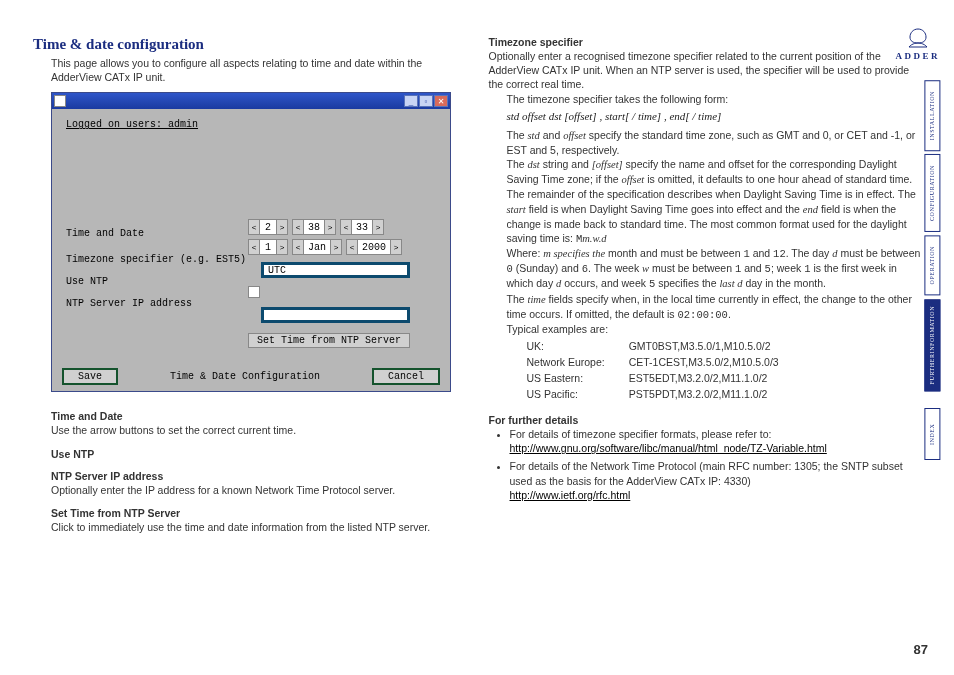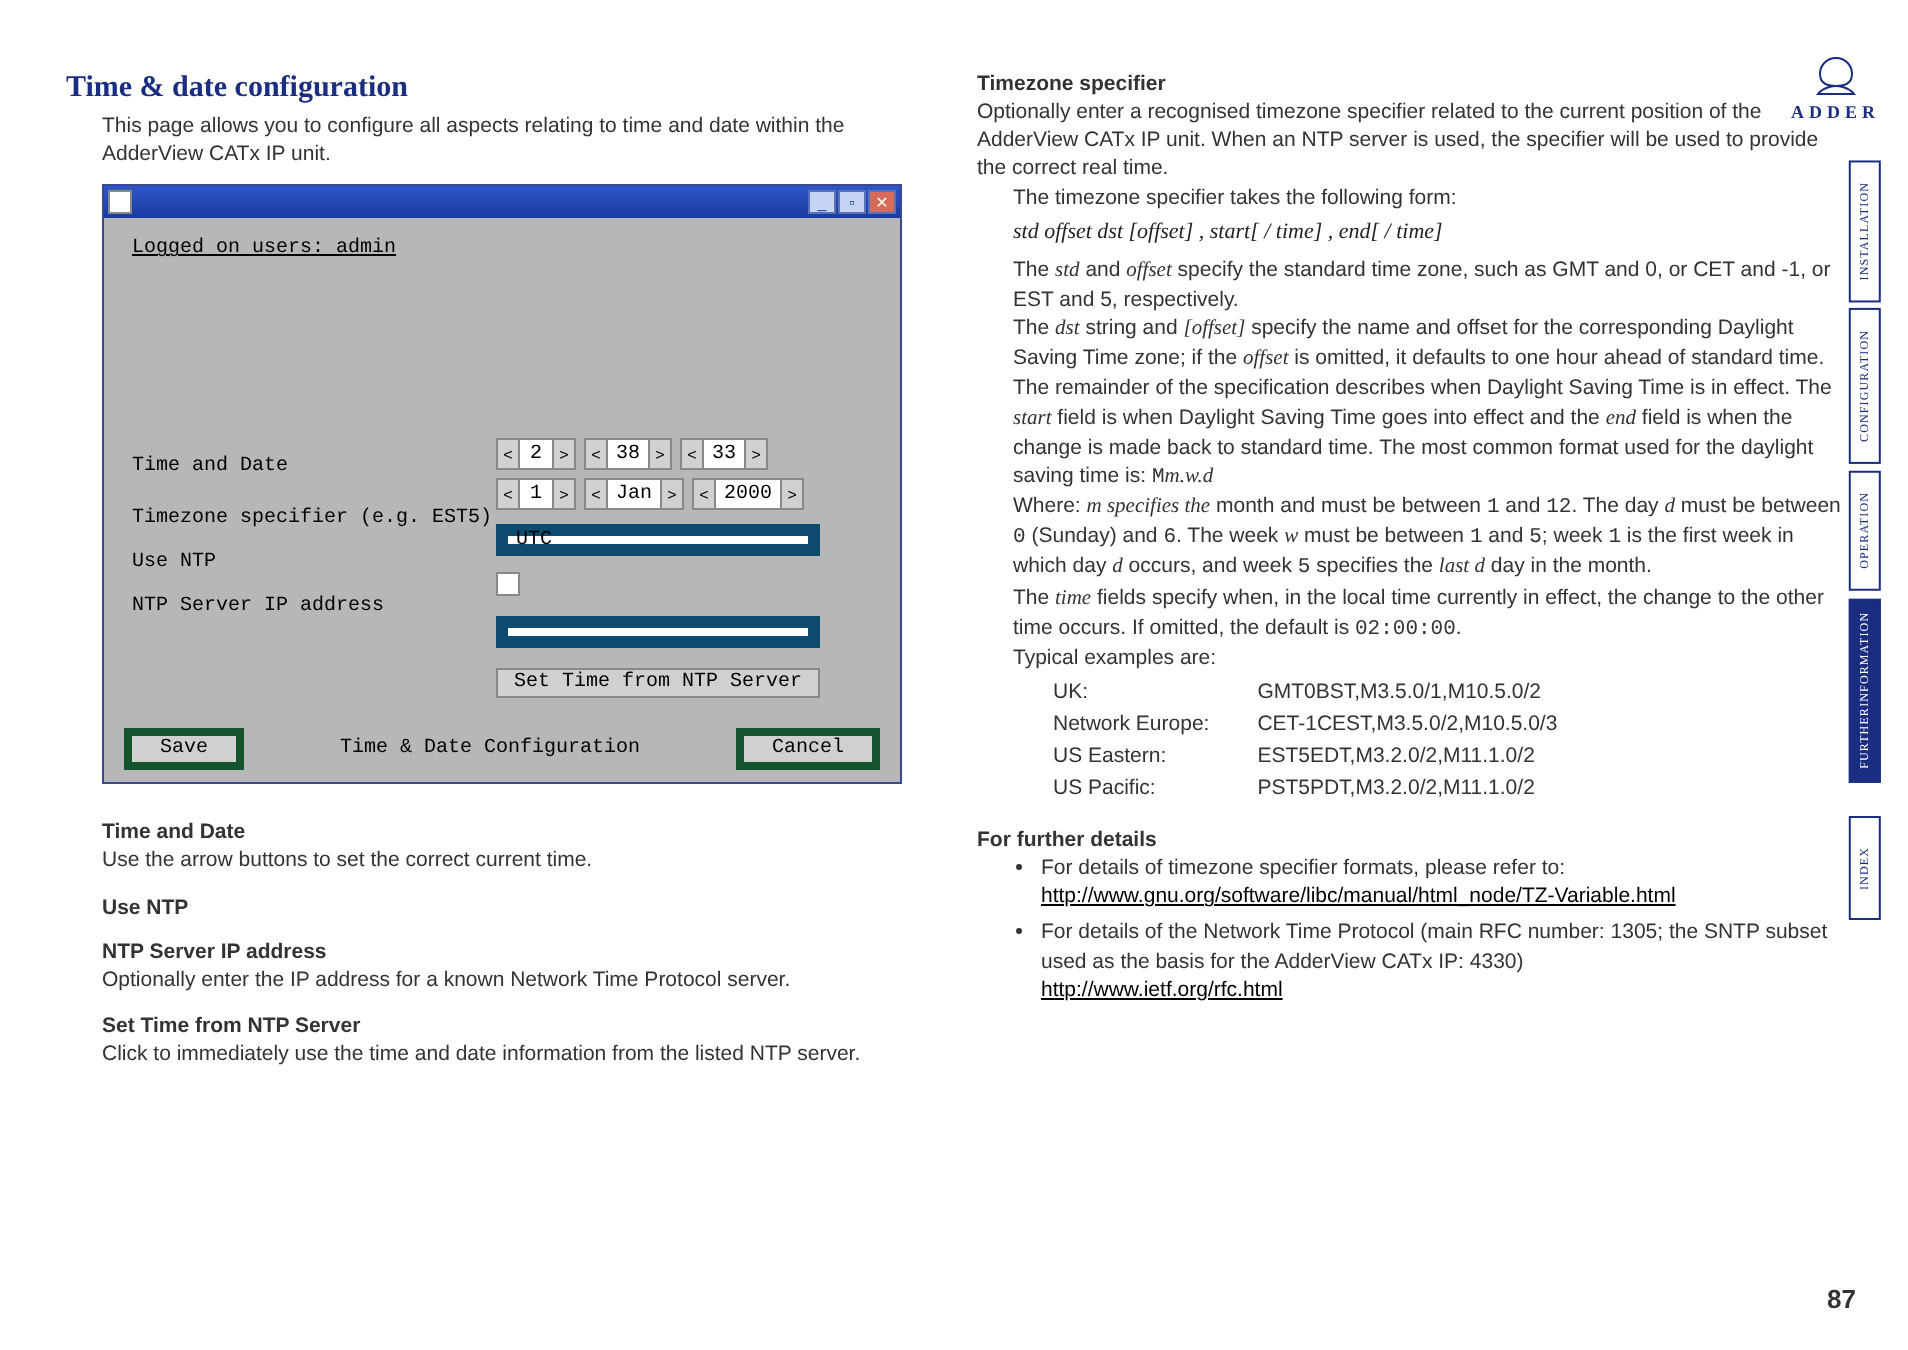--- a/index.html
+++ b/index.html
@@ -49,37 +49,37 @@
   .tb-btns span { width:14px;height:12px;background:#c8d4f4;border:1px solid #5a73b8;display:flex;align-items:center;justify-content:center;font-size:8px;color:#1a3aa0;font-family:Arial; }
   .tb-btns span:last-child { background:#d86a5a;color:#fff; }
   .logged { position:absolute; top:26px; left:14px; font-size:10px; }
   .logged u { text-decoration: underline; margin-top: 30px; }
   .labels { position:absolute; top:130px; left:14px; line-height: 22px; }
   .controls { position:absolute; top:126px; left:196px; }
   .stepper-row { display:flex; gap:4px; margin-bottom:4px; }
   .stepper { display:flex; }
   .st-btn { width:12px;height:16px;border:1px solid #888;background:#d0d0d0;display:flex;align-items:center;justify-content:center;font-size:8px;font-family:Arial; }
   .st-val { height:16px;border-top:1px solid #888;border-bottom:1px solid #888;background:#fff;display:flex;align-items:center;justify-content:center;padding:0 4px;min-width:16px; }
-  .txtfield { height:16px;border:6px solid #0c4a6e;background:#fff;padding:0 4px;display:flex;align-items:center;min-width:60px; }
+  .txtfield { height:16px;border:3px solid #0c4a6e;background:#fff;padding:0 4px;display:flex;align-items:center;min-width:60px;margin-left:13px; }
   .chk { width:12px;height:12px;border:1px solid #888;background:#fff;display:inline-block;margin-top:2px; }
   .ntp-btn { margin-top:10px; padding:1px 8px;border:1px solid #888;background:#d0d0d0;font-family:"Courier New",monospace;font-size:10px;text-align:center;display:inline-block; cursor:default; }
   .footer-bar { position:absolute; bottom:6px; left:10px; right:10px; display:flex; justify-content:space-between; align-items:center; }
-  .f-btn { padding:1px 14px;border:4px solid #14532d;background:#d0d0d0;font-family:"Courier New",monospace;font-size:10px; }
+  .f-btn { padding:1px 14px;border:2px solid #14532d;background:#d0d0d0;font-family:"Courier New",monospace;font-size:10px; }
   .f-title { font-family:"Courier New",monospace;font-size:10px; }
 
   h3 { font-size:10.5px; font-weight:bold; margin:10px 0 1px 18px; }
   .col-left p.body, .col-right p.body { margin:0 0 0 18px; line-height:1.35; }
   .col-right h3:first-child { margin-top:0; }
   .col-right .body0 { margin:0; line-height:1.35; }
   em, .ital { font-style: italic; font-family: Georgia, "Times New Roman", serif; }
   .mono { font-family:"Courier New",monospace; }
   .syntax { font-style: italic; font-family: Georgia,"Times New Roman",serif; margin:4px 0 6px 18px; font-size:11px; color:#222; }
   .examples { margin:2px 0 8px 36px; }
   .examples tr td { padding:0 22px 2px 0; font-size:10.5px; }
-  ul.bullets { margin:0 0 0 32px; list-style-type: disc; }
+  ul.bullets { margin:0 0 0 21px; list-style-type: disc; }
   ul.bullets li { margin-bottom:4px; line-height:1.35; }
   a { color:#000; text-decoration: underline; }
 
   .side-tabs { position:absolute; top:80px; right:14px; display:flex; flex-direction:column; gap:3px; }
   .tab {
     writing-mode: vertical-rl;
     transform: rotate(180deg);
     border:1px solid #1b2d80;
     color:#1b2d80;
     font-variant: small-caps;

